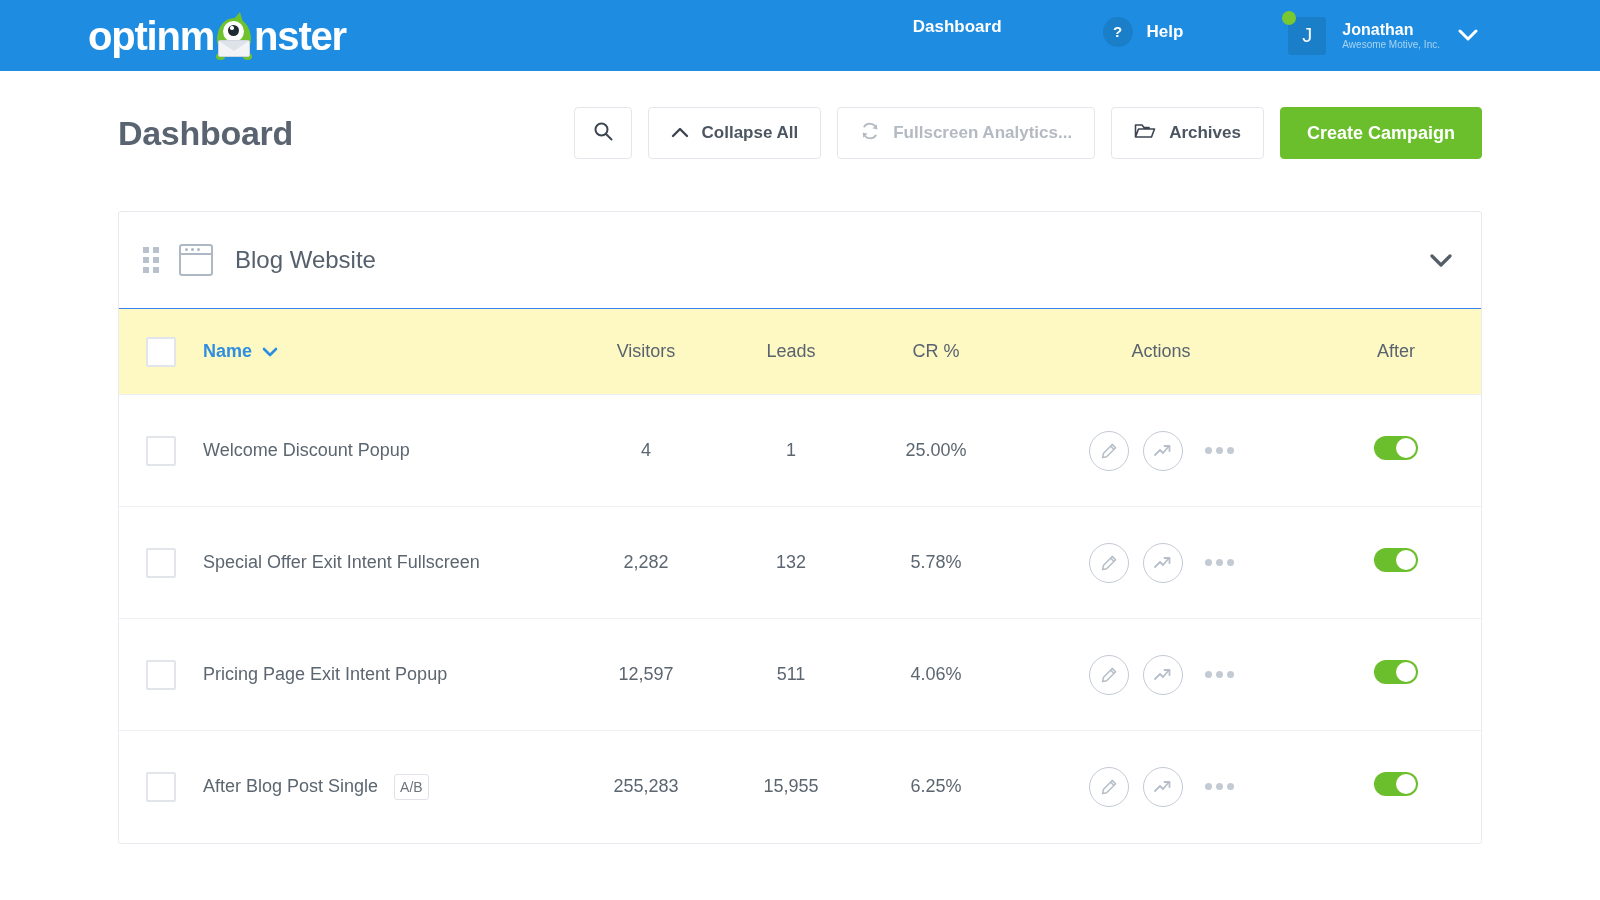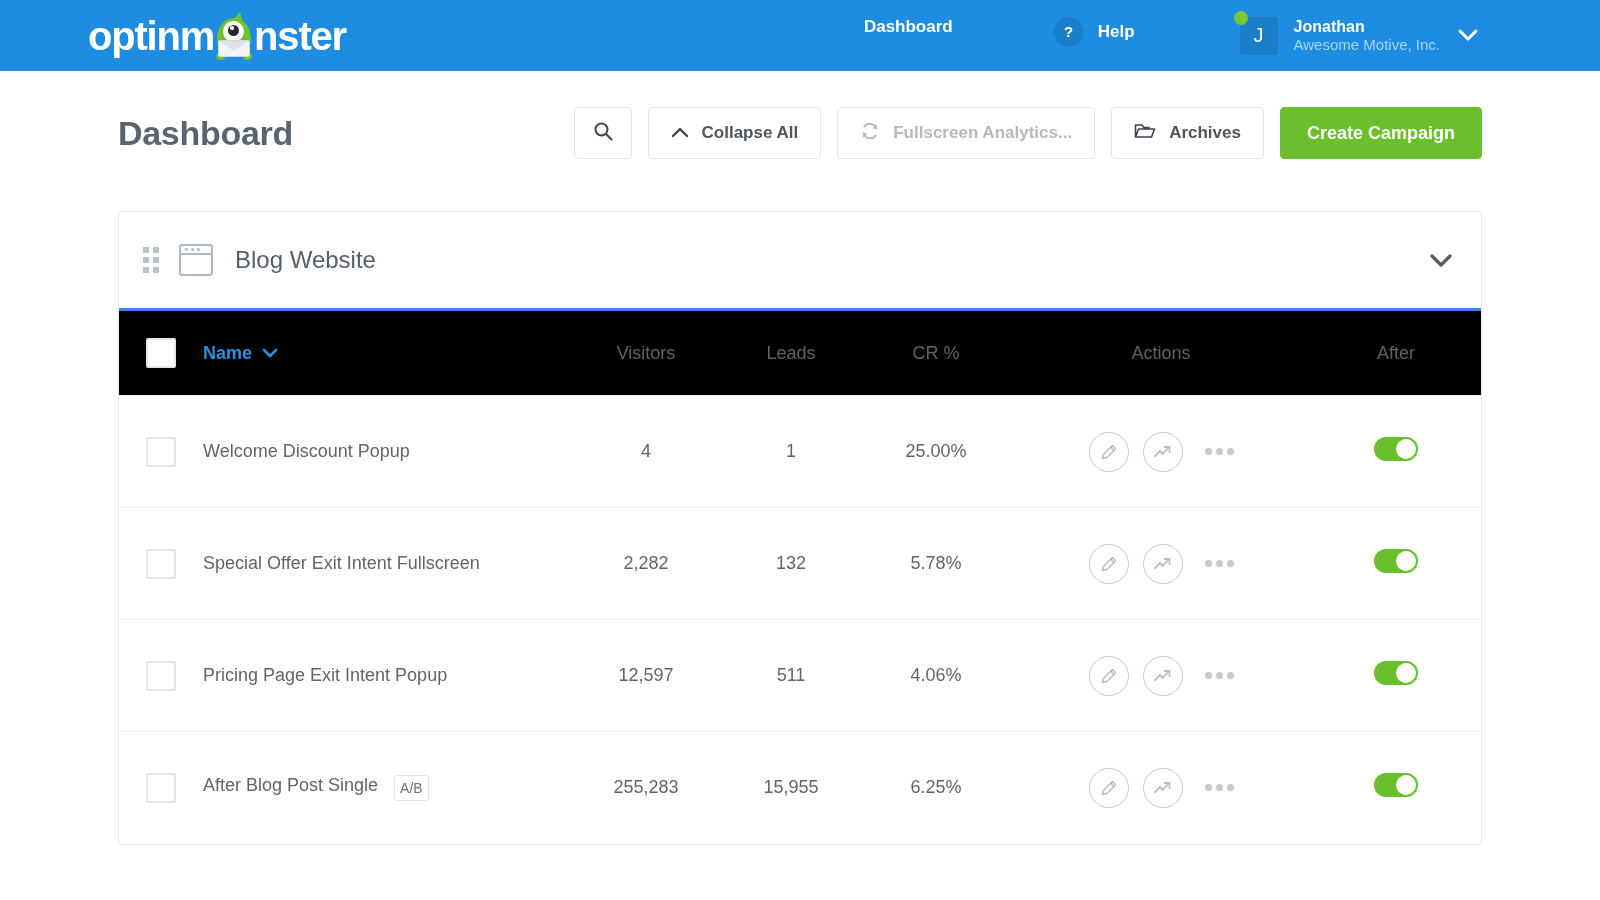--- a/index.html
+++ b/index.html
@@ -167,21 +167,21 @@
     border-radius: 50%;
   }
   .acct-text { line-height: 1.15; }
   .acct-name {
     color: #ffffff;
     font-size: 16px;
     font-weight: bold;
   }
   .acct-org {
     color: #a9d4f2;
-    font-size: 15px;
+    font-size: 10px;
   }
   .acct-caret {
     margin-left: 18px;
     color: #ffffff;
     display: flex;
     align-items: center;
   }
 
   
   .page {
@@ -289,22 +289,22 @@
     margin-left: auto;
     color: #555e68;
     cursor: pointer;
     display: flex;
     align-items: center;
   }
 
   
   table { width: 100%; border-collapse: collapse; }
   thead tr {
-    background: #000000;
-    border-top: 3px solid #3b82f6;
+    background: #fef9c3;
+    border-top: 1px solid #3b82f6;
     border-bottom: 1px solid #edf0f3;
   }
   thead th {
     height: 86px;
     font-size: 18px;
     font-weight: normal;
     color: #59636f;
     text-align: center;
     vertical-align: middle;
   }
@@ -334,21 +334,21 @@
   tbody tr:last-child { border-bottom: none; }
   tbody td {
     height: 112px;
     font-size: 18px;
     color: #5c6670;
     text-align: center;
     vertical-align: middle;
   }
   td.td-check { width: 84px; }
   td.td-name { text-align: left; }
-  .name-cell { display: flex; align-items: flex-start; gap: 16px; }
+  .name-cell { display: flex; align-items: center; gap: 16px; }
   .ab-badge {
     border: 1px solid #dfe3e8;
     border-radius: 3px;
     font-size: 14px;
     color: #6b737c;
     padding: 5px 5px;
     line-height: 1;
   }
   .col-visitors { width: 150px; }
   .col-leads    { width: 140px; }

